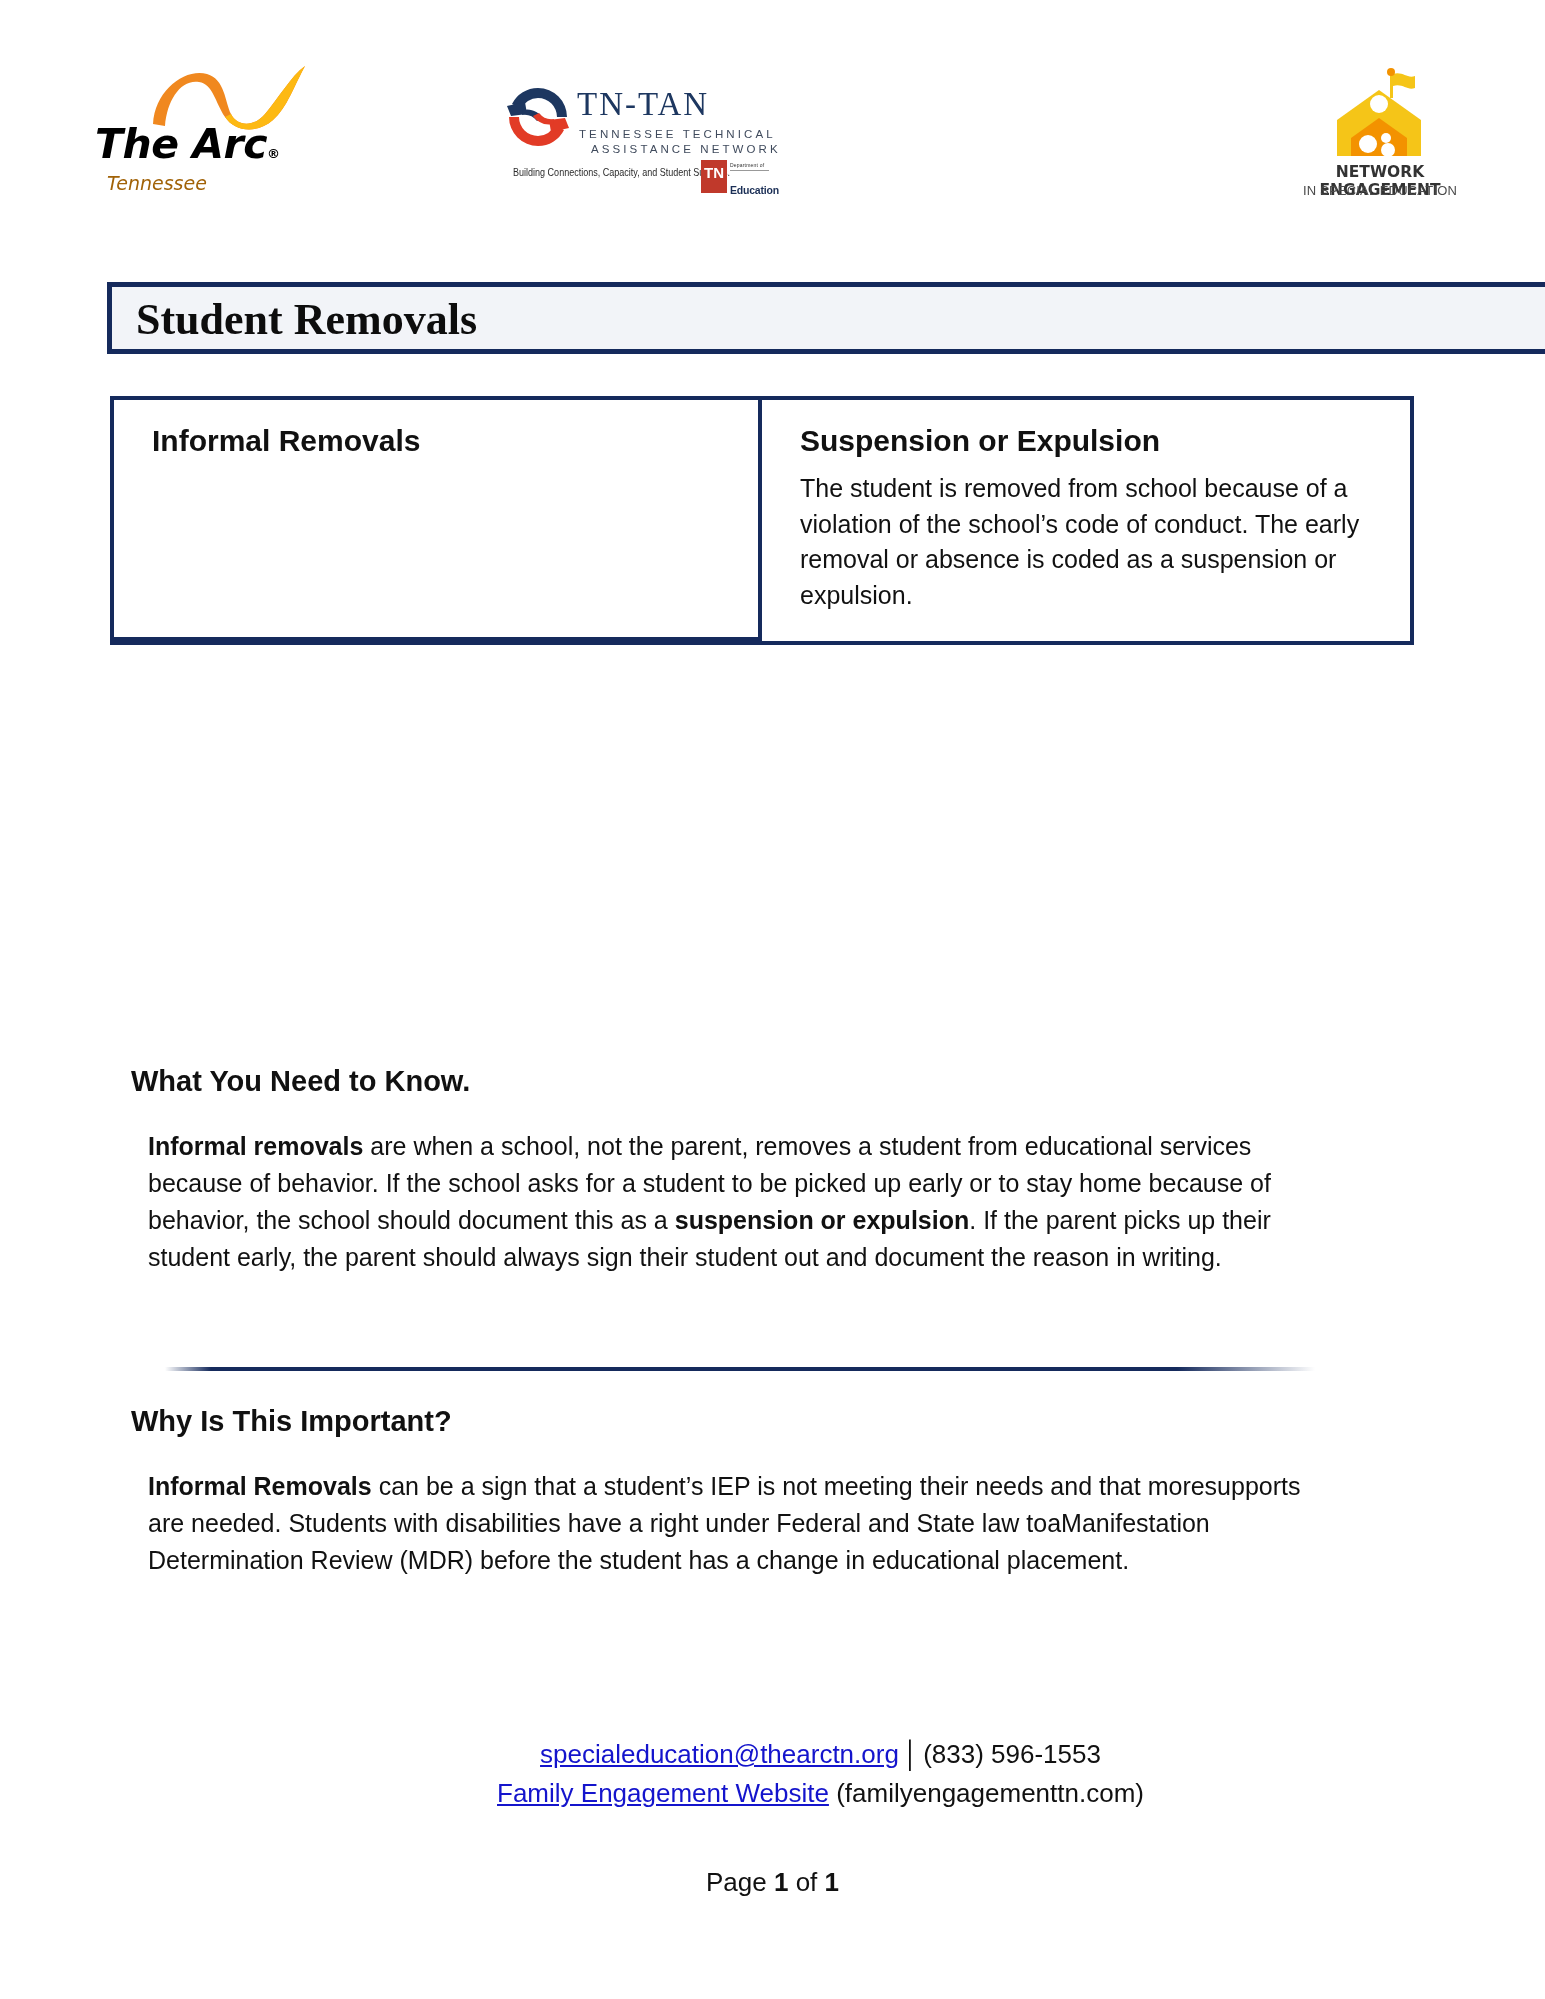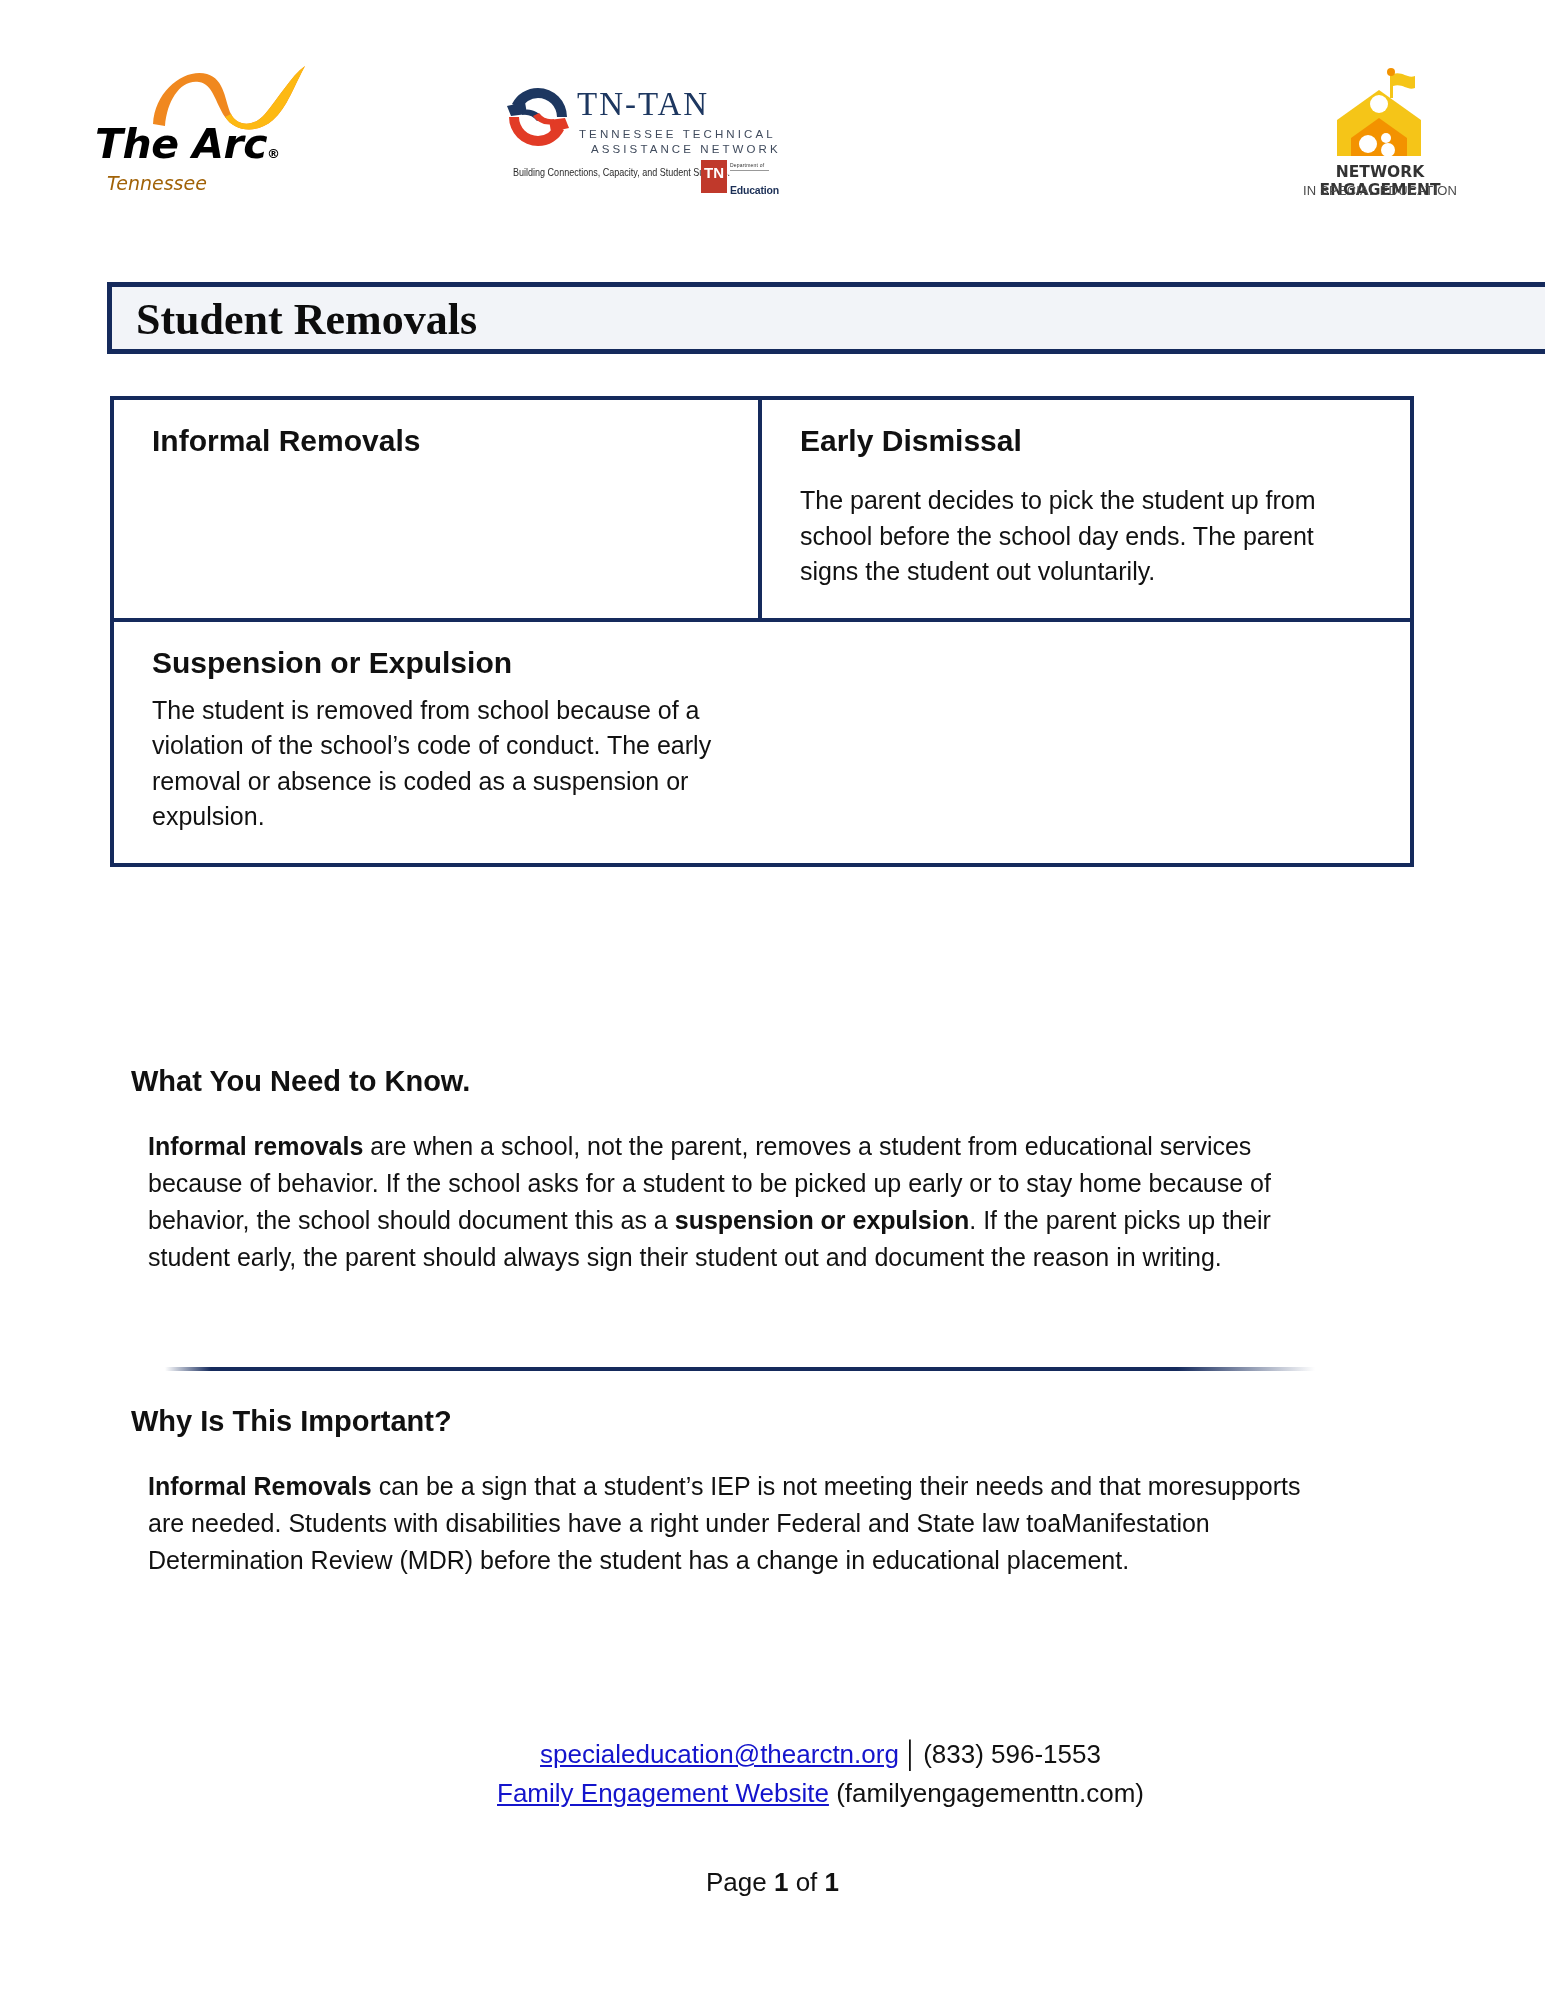--- a/index.html
+++ b/index.html
@@ -368,24 +368,20 @@
 </div>
 
 <div class="title-banner">
   <div class="title-text">Student Removals</div>
 </div>
 
 <div class="grid">
   <div class="cell r0c0">
     <h2 class="cell-title">Informal Removals</h2>
   </div>
-  <div class="cell r0c1">
-    <h2 class="cell-title">Early Dismissal</h2>
-    <p class="cell-body">The parent decides to pick the student up from school before the school day ends. The parent signs the student out voluntarily.</p>
-  </div>
   <div class="cell r1c1">
     <h2 class="cell-title">Suspension or Expulsion</h2>
     <p class="cell-body">The student is removed from school because of a violation of the school’s code of conduct. The early removal or absence is coded as a suspension or expulsion.</p>
   </div>
 </div>
 
 <div class="section" style="top:1065px;">
   <h2 class="section-heading">What You Need to Know.</h2>
   <p class="section-body"><b>Informal removals</b><span> are when a school, not the parent, removes a student from educational services because of behavior. If the school asks for a student to be picked up early or to stay home because of behavior, the school should document this as a </span><b>suspension or expulsion</b><span>. If the parent picks up their student early, the parent should always sign their student out and document the reason in writing.</span></p>
 </div>

